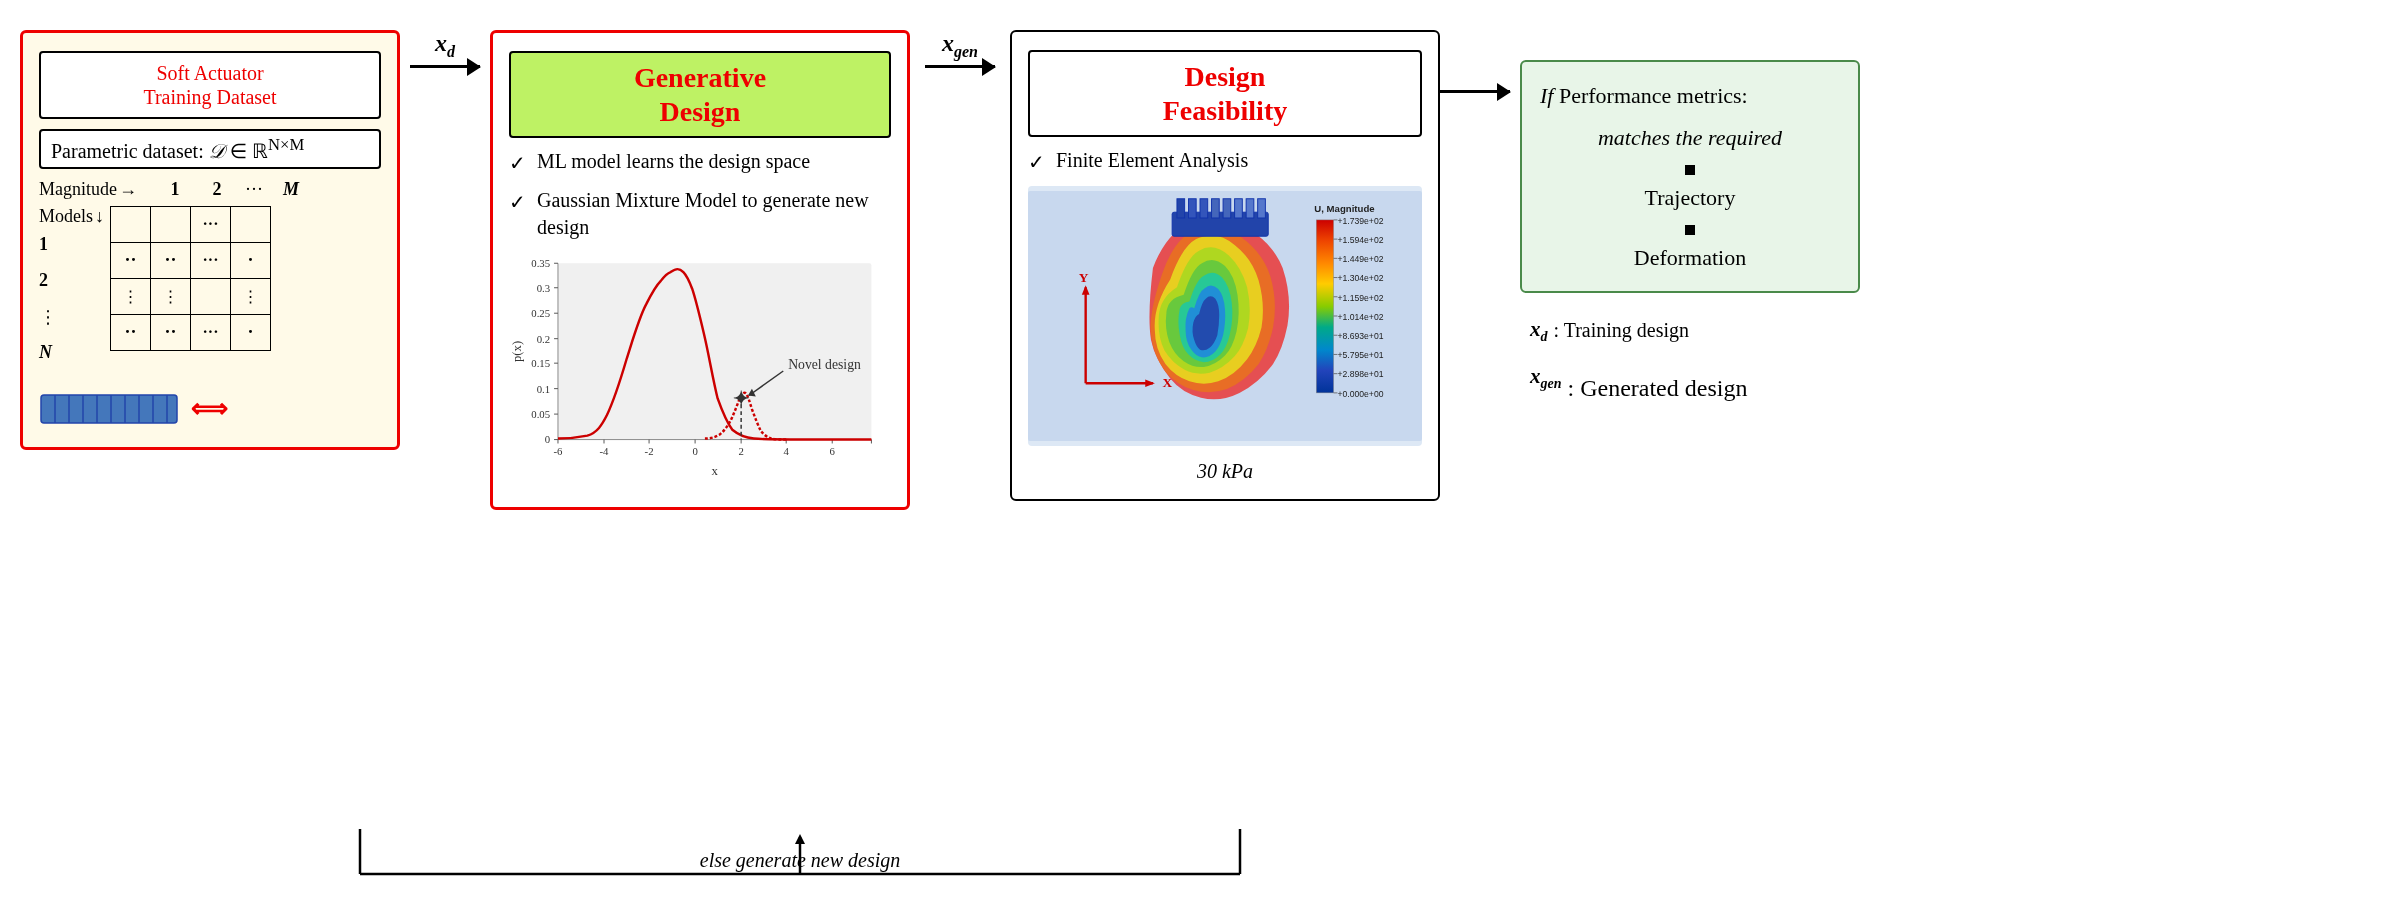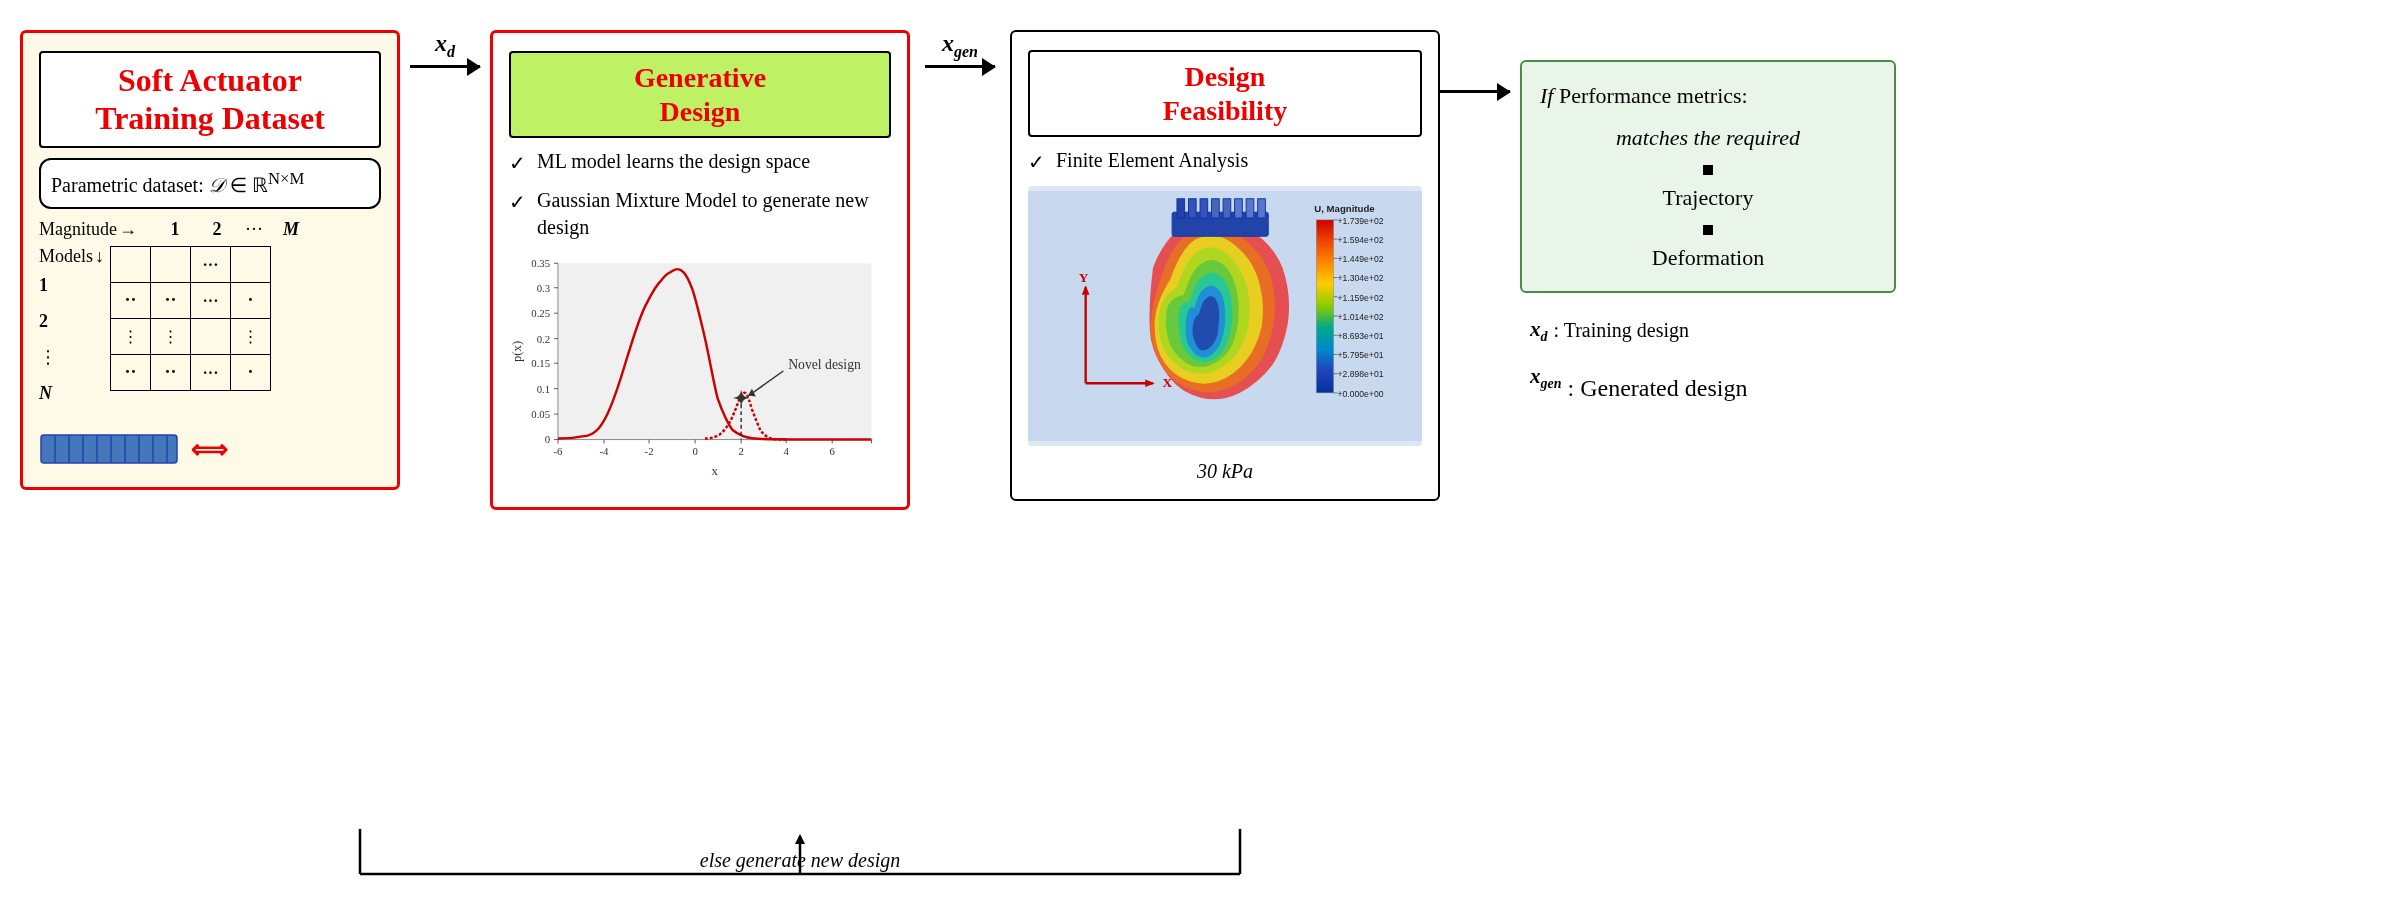--- a/index.html
+++ b/index.html
@@ -39,30 +39,30 @@
 
     .box-dataset-title {
       border: 2px solid #000;
       border-radius: 4px;
       padding: 8px 12px;
       text-align: center;
       background: #fff;
     }
 
     .box-dataset-title span {
-      font-size: 32px;
-      font-weight: bold;
+      font-size: 20px;
+      font-weight: normal;
       color: #e00;
       line-height: 1.2;
     }
 
     .box-dataset-param {
       border: 2px solid #000;
-      border-radius: 12px;
-      padding: 10px 10px;
+      border-radius: 4px;
+      padding: 4px 10px;
       background: #fff;
       font-size: 20px;
     }
 
     .grid-table {
       border-collapse: collapse;
       border: 1.5px solid #000;
     }
 
     .grid-table td {
@@ -239,21 +239,21 @@
       font-style: italic;
       text-align: center;
       margin-top: 4px;
     }
 
     
     .box-performance {
       border: 2px solid #4a8a4a;
       border-radius: 6px;
       background: #e8f5e8;
-      width: 376px;
+      width: 340px;
       min-width: 320px;
       padding: 20px 18px;
       display: flex;
       flex-direction: column;
       gap: 14px;
       align-self: flex-start;
       margin-top: 0;
     }
 
     .perf-title {

